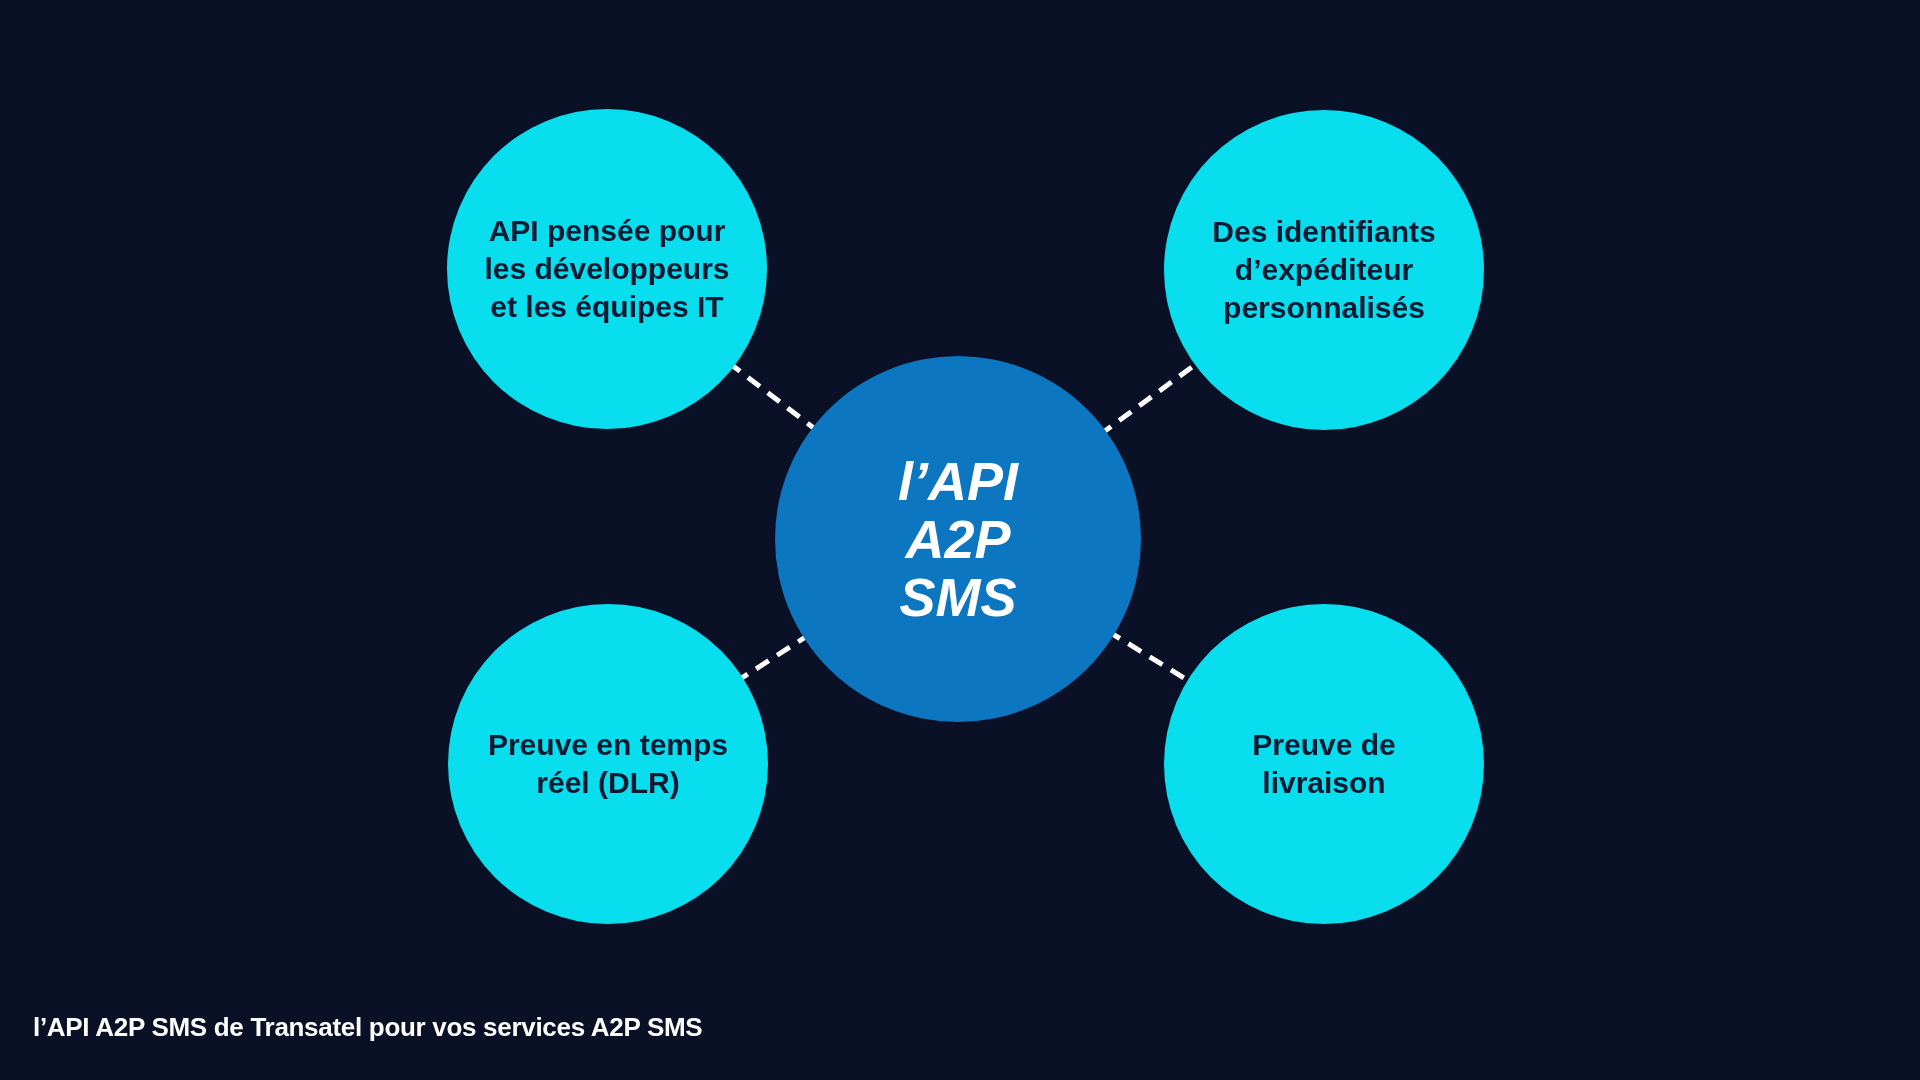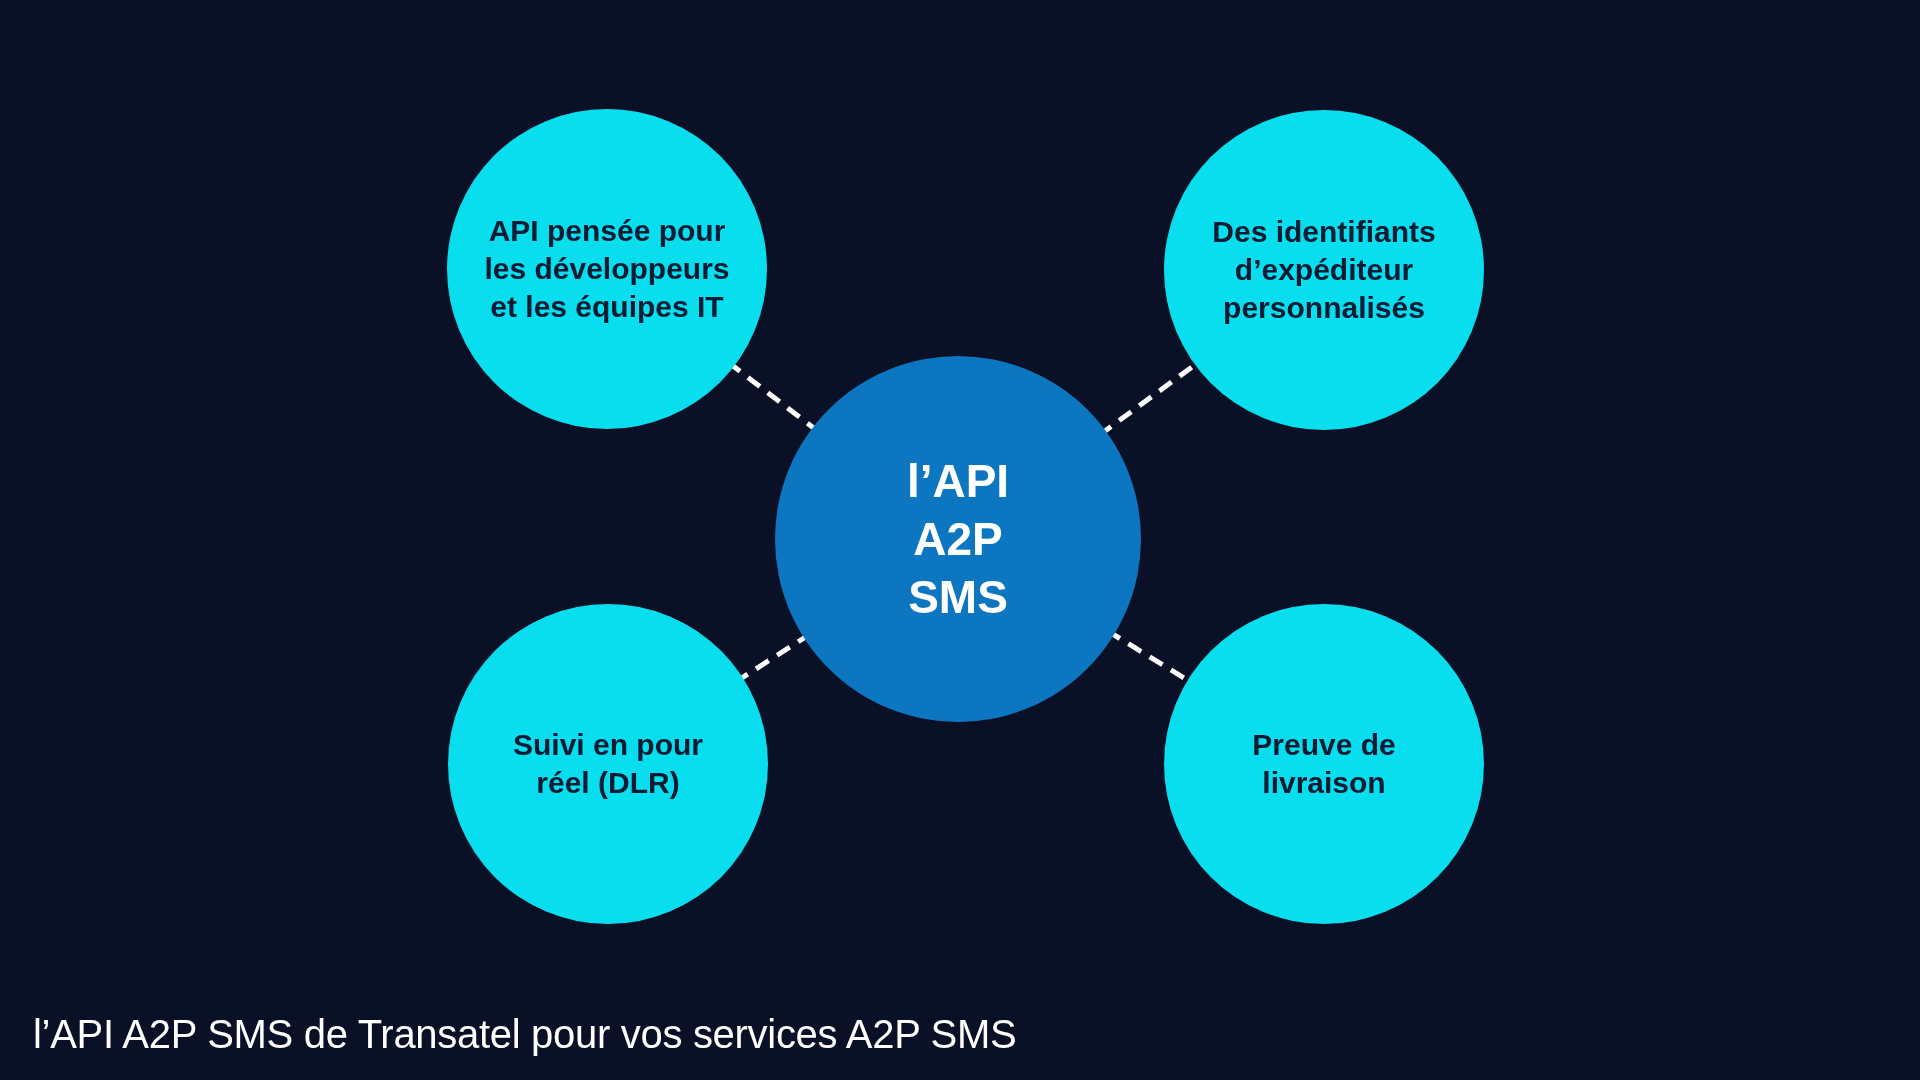--- a/index.html
+++ b/index.html
@@ -41,23 +41,24 @@
     justify-content: center;
     text-align: center;
   }
   .node-center {
     left: 775px;
     top: 356px;
     width: 366px;
     height: 366px;
     background: var(--center-fill);
     color: var(--center-text);
-    font-size: 46px;
+    font-size: 54px;
     line-height: 58px;
     font-weight: bold;
+    font-style: italic;
   }
   .node-satellite {
     width: 320px;
     height: 320px;
     background: var(--satellite-fill);
     color: var(--satellite-text);
     font-size: 30px;
     line-height: 38px;
     font-weight: bold;
   }
@@ -65,22 +66,22 @@
   .node-satellite.pos-tr { left: 1164px; top: 110px; }
   .node-satellite.pos-bl { left: 448px;  top: 604px; }
   .node-satellite.pos-br { left: 1164px; top: 604px; justify-content: center; }
   .line { display: block; }
   .caption {
     position: absolute;
     z-index: 2;
     left: 33px;
     top: 1012px;
     color: var(--caption-text);
-    font-size: 40px;
-    font-weight: normal;
+    font-size: 26px;
+    font-weight: bold;
     letter-spacing: -0.3px;
     white-space: nowrap;
   }
 </style>
 </head>
 <body>
 
 <div class="canvas">
 
   <svg class="connectors" width="1920" height="1080" viewBox="0 0 1920 1080" aria-hidden="true">
@@ -109,21 +110,21 @@
   <div class="node node-center">
     <div>
       <span class="line">l’API</span>
       <span class="line">A2P</span>
       <span class="line">SMS</span>
     </div>
   </div>
 
   <div class="node node-satellite pos-bl">
     <div>
-      <span class="line">Suivi en pour</span>
+      <span class="line">Preuve en temps</span>
       <span class="line">réel (DLR)</span>
     </div>
   </div>
 
   <div class="node node-satellite pos-br">
     <div>
       <span class="line">Preuve de</span>
       <span class="line">livraison</span>
     </div>
   </div>

